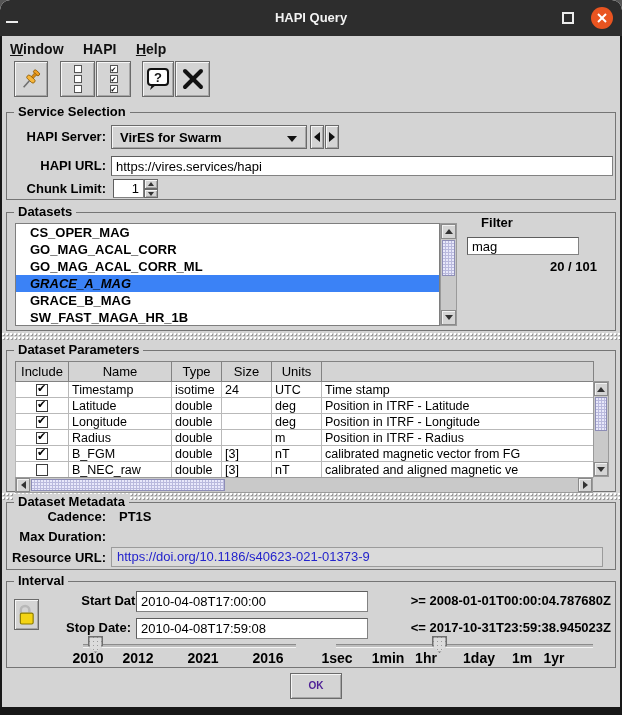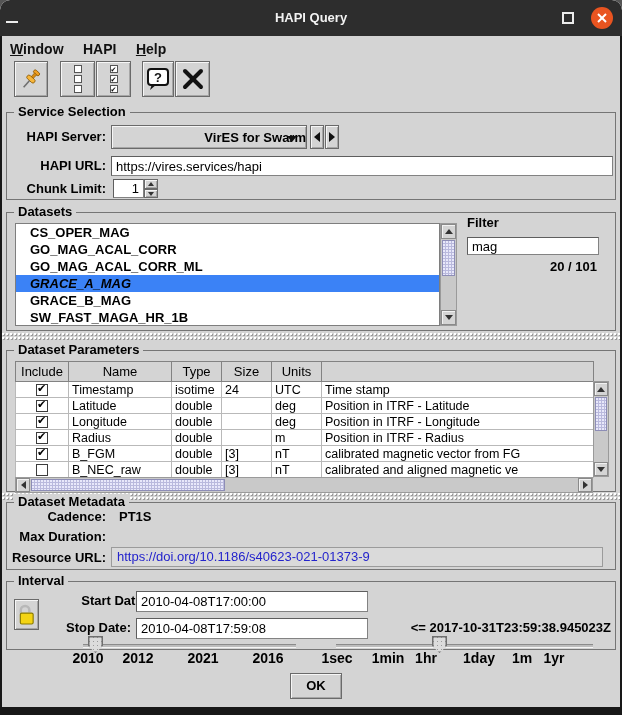--- a/index.html
+++ b/index.html
@@ -38,21 +38,21 @@
   
   .group { position:absolute; border:1px solid #757575; }
   .gtitle { position:absolute; top:-9px; left:7px; background:#d4d4d4; padding:0 4px;
             font-weight:bold; font-size:13px; color:#000; white-space:nowrap; }
   .lbl { position:absolute; font-weight:bold; font-size:13px; color:#000; text-align:right; }
   .field { position:absolute; background:#fff; border:1px solid #828282;
            border-top-color:#5e5e5e; border-left-color:#5e5e5e;
            font-size:13px; color:#000; padding:0 4px; font-family:"Liberation Sans",sans-serif; }
   input.field { outline:none; }
   .raised { background:#d4d4d4; border:1px solid #6a6a6a;
-            box-shadow:inset 1px 1px 0 #f6f6f6, inset -1px -1px 0 #a6a6a6;justify-content:flex-end; }
+            box-shadow:inset 1px 1px 0 #f6f6f6, inset -1px -1px 0 #a6a6a6; }
   
   .combo { position:absolute; display:flex; align-items:center; font-weight:bold; font-size:13px;
            padding-left:8px; }
   .combo .arr { position:absolute; right:9px; top:10px; width:0; height:0;
                 border-left:5px solid transparent; border-right:5px solid transparent;
                 border-top:6px solid #111; }
   .mini-arrow-btn { position:absolute; display:flex; align-items:center; justify-content:center; }
   .tri-left  { width:0; height:0; border-top:5px solid transparent; border-bottom:5px solid transparent; border-right:6px solid #111; }
   .tri-right { width:0; height:0; border-top:5px solid transparent; border-bottom:5px solid transparent; border-left:6px solid #111; }
   .tri-up    { width:0; height:0; border-left:4px solid transparent; border-right:4px solid transparent; border-bottom:5px solid #333; }
@@ -98,21 +98,21 @@
                   border-top:1px solid #8b8b8b; border-bottom:1px solid #f4f4f4; }
   .slider-thumb { position:absolute; width:15px; height:17px; background-color:#dcdcdc;
                   background-image:radial-gradient(circle at 1.5px 1.5px, #9a9a9a 0.8px, transparent 1px);
                   background-size:4px 4px;
                   clip-path:polygon(0 0,100% 0,100% 58%,50% 100%,0 58%);
                   box-shadow:inset 0 0 0 1.5px #6f6f6f; }
   .tick { position:absolute; transform:translateX(-50%); font-weight:bold; font-size:14px; color:#000;
           top:68px; white-space:nowrap;text-align:center; }
   .limit { position:absolute; font-weight:bold; font-size:13px; color:#000; text-align:right; right:4px; }
   .ok-btn { position:absolute; left:290px; top:673px; width:52px; height:26px;
-            font-weight:bold; font-size:13px; color:#000000; text-align:center; line-height:24px; }
+            font-weight:bold; font-size:10px; color:#4c1d95; text-align:center; line-height:24px; }
 </style>
 </head>
 <body>
 
 <div class="window">
 
   <div class="titlebar">
     <div class="title">HAPI Query</div>
     <div class="btn-min">
       <span class="bar"></span>
@@ -214,22 +214,22 @@
     </div>
     <div class="vscroll" style="left:433px;top:10px;width:17px;height:103px;">
       <div class="sb-btn" style="left:0;top:0;">
           <span class="tri-up"></span>
         </div>
       <div class="sb-thumb" style="left:1px;top:16px;width:13px;height:36px;"></div>
       <div class="sb-btn" style="left:0;top:86px;">
           <span class="tri-down"></span>
         </div>
     </div>
-    <div class="lbl" style="left:460px;top:2px;width:60px;text-align:left;">Filter</div>
-    <input class="field" style="left: 460px; top: 24px; width: 132px; height: 18px;" value="mag">
+    <div class="lbl" style="left:460px;top:2px;width:60px;text-align:center;">Filter</div>
+    <input class="field" style="left: 460px; top: 24px; width: 112px; height: 18px;" value="mag">
     <div class="lbl" style="right:18px;top:46px;width:90px;left:auto;position:absolute;">20 / 101</div>
   </div>
 
   <div class="divider" style="left:2px;top:333px;width:618px;height:8px;"></div>
 
   <div class="group" style="left:6px;top:350px;width:610px;height:142px;">
     <div class="gtitle">Dataset Parameters</div>
     <table class="ptable" style="left:8px;top:10px;width:578px;">
       <colgroup>
         <col style="width:53px">
@@ -324,30 +324,31 @@
     <div class="gtitle">Dataset Metadata</div>
     <div class="lbl" style="left:0;top:6px;width:99px;">Cadence:</div>
     <div class="meta-val" style="left:112px;top:6px;">PT1S</div>
     <div class="lbl" style="left:0;top:26px;width:99px;">Max Duration:</div>
     <div class="lbl" style="left:0;top:47px;width:99px;">Resource URL:</div>
     <div class="res-field" style="left:104px;top:44px;width:492px;height:20px;">
       <span>https://doi.org/10.1186/s40623-021-01373-9</span>
     </div>
   </div>
 
-  <div class="group" style="left:6px;top:581px;width:610px;height:69px;">
+  <div class="group" style="left:6px;top:581px;width:610px;height:87px;">
     <div class="gtitle">Interval</div>
     <div class="raised" style="position:absolute;left:7px;top:17px;width:25px;height:31px;display:flex;align-items:center;justify-content:center;">
       <svg width="19" height="24" viewBox="0 0 20 25">
         <path d="M4 11 V7.5 a4.5 4.5 0 0 1 9 0 v2" fill="none" stroke="#b8b8b8" stroke-width="2.6"></path>
         <rect x="3.5" y="10.5" width="13.5" height="11.5" rx="1.6" fill="#f4d414" stroke="#8a7a00" stroke-width="1.2"></rect>
       </svg>
     </div>
     <div class="lbl" style="left:16px;top:11px;width:124px;">Start Date:</div>
     <input class="field" style="left: 129px; top: 9px; width: 232px; height: 21px;" value="2010-04-08T17:00:00">
+    <div class="limit" style="top:11px;">&gt;= 2008-01-01T00:00:04.787680Z</div>
 
     <div class="lbl" style="left:0;top:38px;width:124px;">Stop Date:</div>
     <input class="field" style="left: 129px; top: 36px; width: 232px; height: 21px;" value="2010-04-08T17:59:08">
     <div class="limit" style="top:38px;">&lt;= 2017-10-31T23:59:38.945023Z</div>
 
     <div class="slider-track" style="left:76px;top:62px;width:213px;"></div>
     <div class="slider-thumb" style="left:81px;top:54px;"></div>
     <div class="slider-track" style="left:329px;top:62px;width:257px;"></div>
     <div class="slider-thumb" style="left:425px;top:54px;"></div>
 

